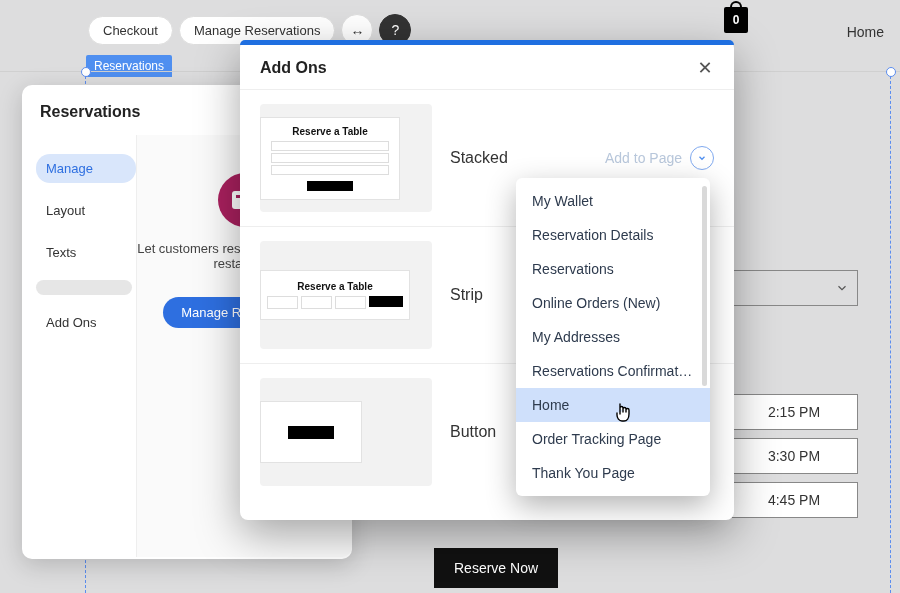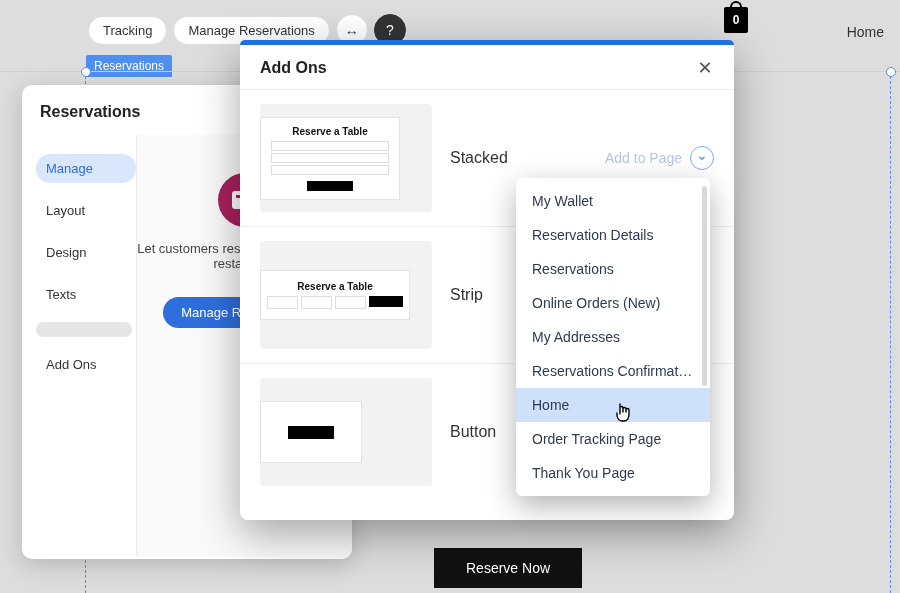--- a/index.html
+++ b/index.html
@@ -29,21 +29,21 @@
   .panel-main{flex:1;background:#fafafa;border-left:1px solid #eee;border-radius:0 0 10px 0;display:flex;flex-direction:column;align-items:center;padding-top:38px;font-size:13px;color:#444;text-align:center;}
   .round-icon{width:54px;height:54px;border-radius:50%;background:#a9205e;display:flex;align-items:center;justify-content:center;margin-bottom:14px;}
   .round-icon span{width:26px;height:18px;background:#fff;border-radius:3px;display:block;position:relative;}
   .round-icon span:before{content:"";position:absolute;left:4px;top:4px;width:10px;height:3px;background:#a9205e;}
   .cta{margin-top:26px;background:#2e6fe0;color:#fff;border:none;border-radius:18px;padding:8px 18px;font-size:13px;}
   
   .time-col{position:absolute;right:42px;top:270px;width:128px;}
   .time-col div{height:34px;border:1px solid #888;margin-bottom:8px;display:flex;align-items:center;justify-content:center;font-size:14px;background:#fff;}
   .time-col div.sel{background:transparent;}
   .time-col div.sel svg{position:absolute;right:8px;}
-  .reserve-btn{position:absolute;left:434px;top:548px;background:#111;color:#fff;border:none;padding:12px 32px;font-size:14px;}
+  .reserve-btn{position:absolute;left:434px;top:548px;background:#111;color:#fff;border:none;padding:12px 20px;font-size:14px;}
   
   .modal{position:absolute;left:240px;top:40px;width:494px;height:480px;background:#fff;border-radius:8px;box-shadow:0 14px 44px rgba(0,0,0,0.35);display:flex;flex-direction:column;}
   .modal-top{height:5px;background:#1f6fe0;border-radius:8px 8px 0 0;}
   .modal-head{display:flex;align-items:center;justify-content:space-between;padding:14px 20px 12px 20px;border-bottom:1px solid #eee;}
   .modal-head h4{margin:0;font-size:16px;font-weight:700;color:#222;}
   .close{width:18px;height:18px;display:flex;align-items:center;justify-content:center;color:#555;font-size:18px;cursor:pointer;}
   .modal-body{flex:1;overflow:hidden;}
   .row{display:flex;align-items:center;padding:14px 20px;border-bottom:1px solid #eee;gap:18px;}
   .thumb{width:172px;height:108px;background:#f2f2f2;border-radius:4px;display:flex;align-items:center;}
   .card{background:#fff;border:1px solid #e2e2e2;width:118px;padding:8px 10px;font-size:8px;color:#111;text-align:left;}
@@ -65,50 +65,59 @@
   .cursor{position:absolute;left:614px;top:402px;pointer-events:none;}
 </style>
 </head>
 <body>
 <div class="stage">
 
   <div class="dim"></div>
 
   <div class="topbar">
     <div style="position:absolute;left:88px;top:0;display:flex;align-items:center;">
-      <span class="pill">Tracking</span>
+      <span class="pill">Checkout</span>
       <span class="pill">Manage Reservations</span>
       <span class="circle-btn">↔</span>
       <span class="circle-btn dark">?</span>
     </div>
     <div class="bag">
       <div class="bag-icon">
           <span>0</span>
         </div>
     </div>
     <div class="home-link">Home</div>
   </div>
   <div class="sel-tab">Reservations</div>
   <div class="hr"></div>
   <div class="dashed-v" style="left:85px;">
       <div class="dot"></div>
     </div>
   <div class="dashed-v" style="left:890px;">
       <div class="dot"></div>
     </div>
 
+  <div class="time-col">
+    <div class="sel" style="justify-content:flex-end;position:relative;">
+      <svg width="14" height="14" viewBox="0 0 24 24" fill="none" stroke="#555" stroke-width="2">
+          <polyline points="6 9 12 15 18 9"></polyline>
+        </svg>
+    </div>
+    <div style="margin-top:88px">2:15 PM</div>
+    <div>3:30 PM</div>
+    <div>4:45 PM</div>
+  </div>
   <button class="reserve-btn">Reserve Now</button>
 
   <div class="panel">
     <h3>Reservations</h3>
     <div class="panel-body">
       <div class="sidenav">
         <div class="active">Manage</div>
         <div>Layout</div>
-        <div>Design</div>
         <div>Texts</div>
         <div class="sidenav-sep"></div>
         <div>Add Ons</div>
       </div>
       <div class="panel-main">
         <div class="round-icon">
             <span></span>
           </div>
         <div>Let customers reserve a table at your</div>
         <div>restaurant.</div>

